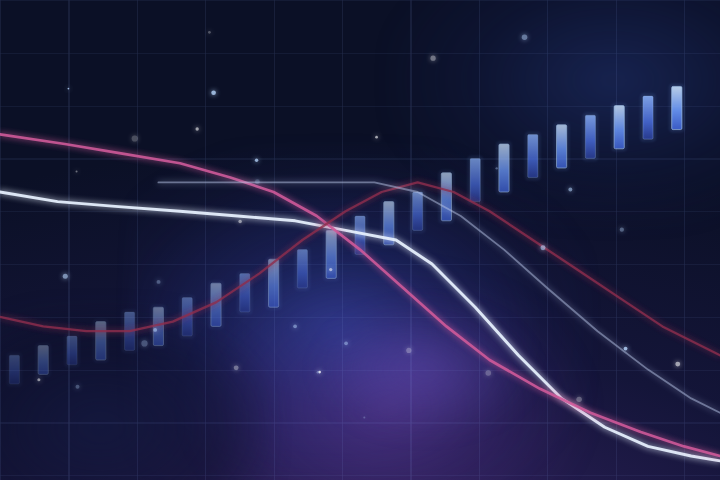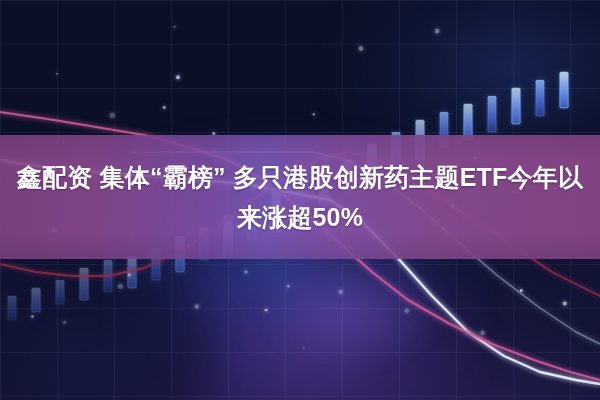--- a/index.html
+++ b/index.html
@@ -302,18 +302,14 @@
         <circle cx="245.9" cy="271.9" r="1.55" fill="#b9d8ff" opacity="0.52" filter="url(#fGlowSm)"></circle>
         <circle cx="213.8" cy="133.6" r="1.42" fill="#b9d8ff" opacity="0.79" filter="url(#fGlowSm)"></circle>
         <circle cx="413.9" cy="140.3" r="0.98" fill="#b9d8ff" opacity="0.38" filter="url(#fGlowSm)"></circle>
         <circle cx="437.1" cy="31.1" r="2.29" fill="#b9d8ff" opacity="0.51" filter="url(#fGlowSm)"></circle>
         <circle cx="112.3" cy="115.4" r="2.58" fill="#ffffff" opacity="0.26" filter="url(#fGlowSm)"></circle>
         <circle cx="164.3" cy="107.5" r="1.39" fill="#ffffff" opacity="0.61" filter="url(#fGlowSm)"></circle>
         <circle cx="214.5" cy="151.4" r="1.99" fill="#b9d8ff" opacity="0.29" filter="url(#fGlowSm)"></circle>
       </g>
   </svg>
 
-  <div class="band">
-    <div class="band-veil"></div>
-    <div class="headline">鑫配资 集体“霸榜” 多只港股创新药主题ETF今年以来涨超50%</div>
-  </div>
 
 </div>
 
 </body></html>

